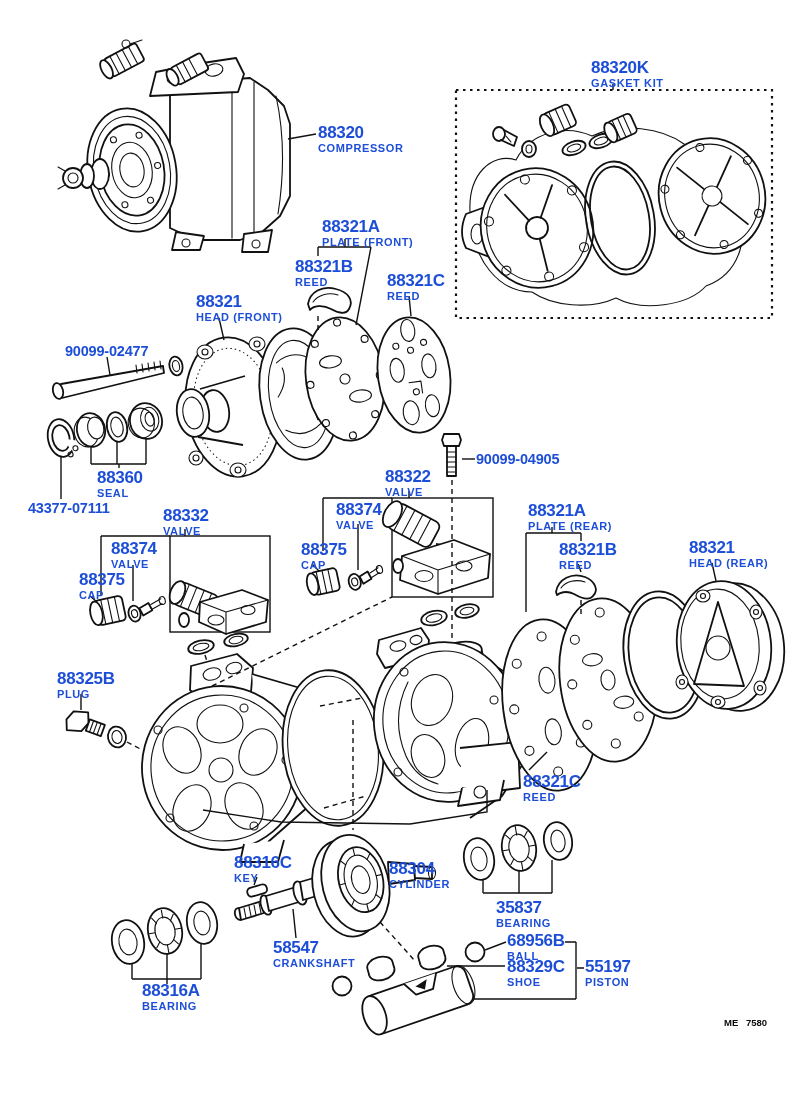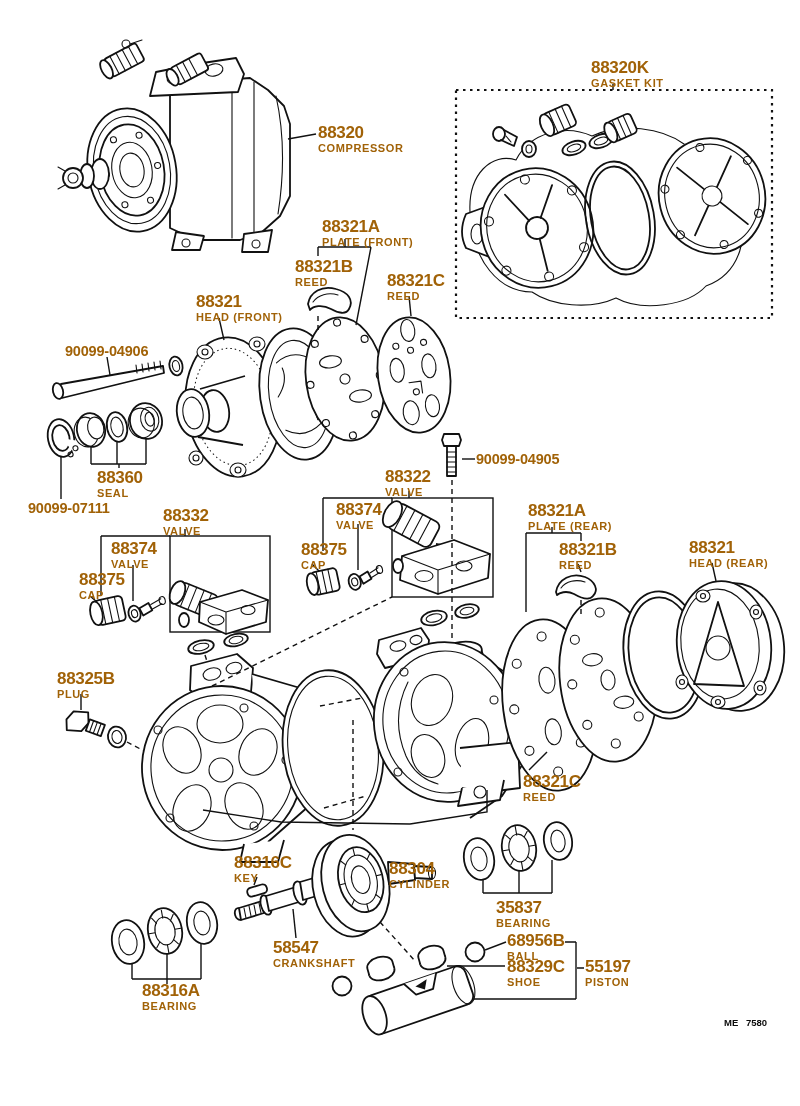--- a/index.html
+++ b/index.html
@@ -1,18 +1,18 @@
 <!DOCTYPE html>
 <html><head>
 <meta charset="utf-8">
 <style>
   html,body{margin:0;padding:0;background:#fff;}
   #page{position:relative;width:800px;height:1106px;background:#ffffff;overflow:hidden;
         font-family:"Liberation Sans",sans-serif;}
-  .lbl{position:absolute;white-space:nowrap;color:#a16207;}
+  .lbl{position:absolute;white-space:nowrap;color:#1d4ed8;}
   .pn{font:700 17px/1.0 "Liberation Sans",sans-serif;letter-spacing:-0.3px;}
   .pn-sm{font:700 14.5px/1.0 "Liberation Sans",sans-serif;letter-spacing:-0.2px;}
   .pd{font:700 11px/1.1 "Liberation Sans",sans-serif;letter-spacing:0.6px;margin-top:1px;}
   .footer-code{position:absolute;left:724px;top:1017px;font:700 9.5px "Liberation Sans",sans-serif;
         word-spacing:5px;color:#0b0b0b;}
   svg{position:absolute;left:0;top:0;}
   .s  {fill:none;stroke:#111;stroke-width:1.8;stroke-linecap:round;stroke-linejoin:round;}
   .s2 {fill:none;stroke:#111;stroke-width:1.1;stroke-linecap:round;stroke-linejoin:round;}
   .sf {fill:#fff;stroke:#111;stroke-width:1.8;stroke-linejoin:round;}
   .sf2{fill:#fff;stroke:#111;stroke-width:1.1;stroke-linejoin:round;}
@@ -548,28 +548,28 @@
 </div>
 <div class="lbl" style="left:387px;top:272px">
   <div class="pn">88321C</div>
   <div class="pd">REED</div>
 </div>
 <div class="lbl" style="left:196px;top:293px">
   <div class="pn">88321</div>
   <div class="pd">HEAD (FRONT)</div>
 </div>
 <div class="lbl" style="left:65px;top:344px">
-  <div class="pn-sm">90099-04906</div>
+  <div class="pn-sm">90099-02477</div>
 </div>
 <div class="lbl" style="left:97px;top:469px">
   <div class="pn">88360</div>
   <div class="pd">SEAL</div>
 </div>
 <div class="lbl" style="left:28px;top:501px">
-  <div class="pn-sm">90099-07111</div>
+  <div class="pn-sm">43377-07111</div>
 </div>
 <div class="lbl" style="left:163px;top:507px">
   <div class="pn">88332</div>
   <div class="pd">VALVE</div>
 </div>
 <div class="lbl" style="left:336px;top:501px">
   <div class="pn">88374</div>
   <div class="pd">VALVE</div>
 </div>
 <div class="lbl" style="left:301px;top:541px">

